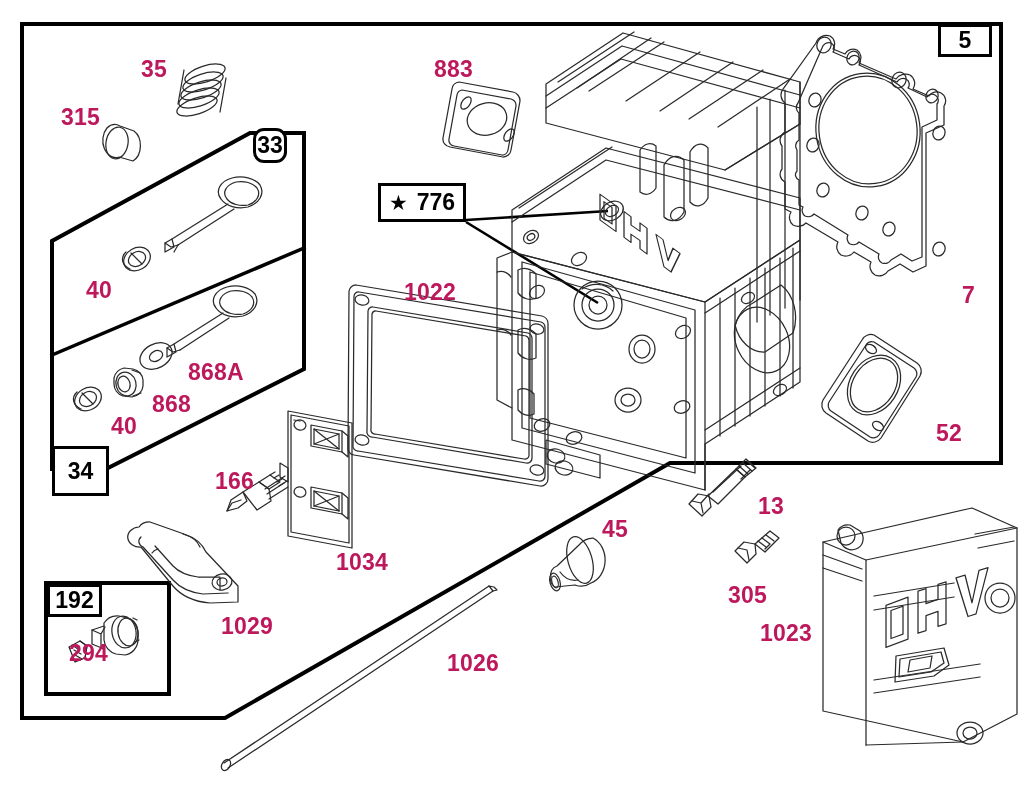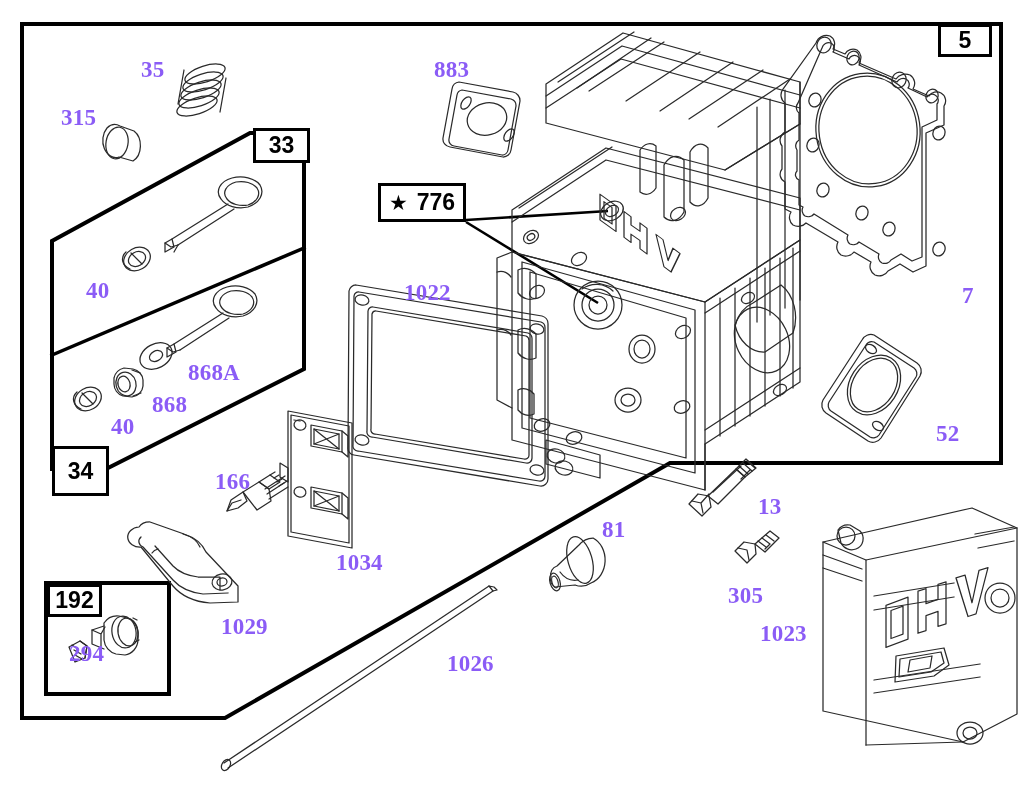--- a/index.html
+++ b/index.html
@@ -16,23 +16,23 @@
     overflow:hidden;
   }
   #svgroot{
     position:absolute;
     left:0; top:0;
     width:1036px;
     height:785px;
   }
   .lbl{
     position:absolute;
-    font-family:Liberation Serif, serif;
+    font-family:Liberation Sans, sans-serif;
     font-weight:bold;
-    color:#8b5cf6;
+    color:#be185d;
     white-space:nowrap;
     line-height:1;
     letter-spacing:0.2px;
   }
   .lbl.n{ font-size:23px; }
   .caption{
     position:absolute;
     font-family:"Liberation Sans", sans-serif;
     font-size:24px;
     font-weight:normal;
@@ -448,21 +448,21 @@
     </g>
 
   </svg>
 
   <div class="lbl n" style="left:141px; top:58px;">35</div>
 
   <div class="lbl n" style="left:61px; top:106px;">315</div>
 
   <div class="lbl n" style="left:434px; top:58px;">883</div>
 
-  <div class="boxlabel" style="left:253px; top:128px; width:57px; height:35px;">
+  <div class="boxlabel" style="left:253px; top:128px; width:34px; height:35px;border-radius:11px;">
     <span>33</span>
   </div>
 
   <div class="lbl n" style="left:86px; top:279px;">40</div>
 
   <div class="lbl n" style="left:188px; top:361px;">868A</div>
 
   <div class="lbl n" style="left:152px; top:393px;">868</div>
 
   <div class="lbl n" style="left:111px; top:415px;">40</div>
@@ -491,21 +491,21 @@
   <div class="lbl n" style="left:336px; top:551px;">1034</div>
 
   <div class="lbl n" style="left:221px; top:615px;">1029</div>
 
   <div class="boxlabel" style="left:47px; top:584px; width:55px; height:33px;">
     <span>192</span>
   </div>
 
   <div class="lbl n" style="left:57px; top:642px;margin-left:12px;">294</div>
 
-  <div class="lbl n" style="left:602px; top:518px;">81</div>
+  <div class="lbl n" style="left:602px; top:518px;">45</div>
 
   <div class="lbl n" style="left:758px; top:495px;">13</div>
 
   <div class="lbl n" style="left:728px; top:584px;">305</div>
 
   <div class="lbl n" style="left:760px; top:622px;">1023</div>
 
   <div class="lbl n" style="left:447px; top:652px;">1026</div>
 
 

